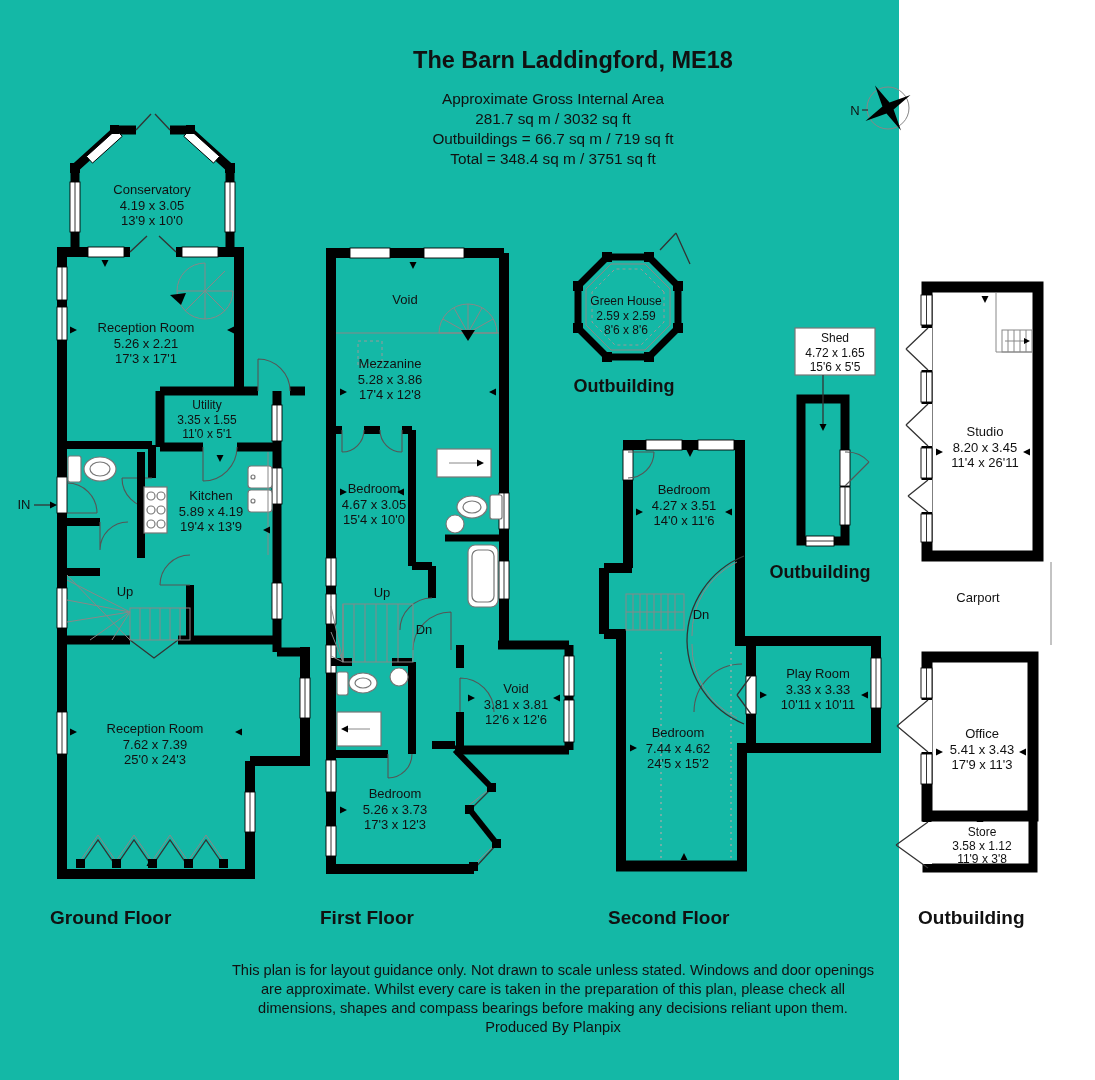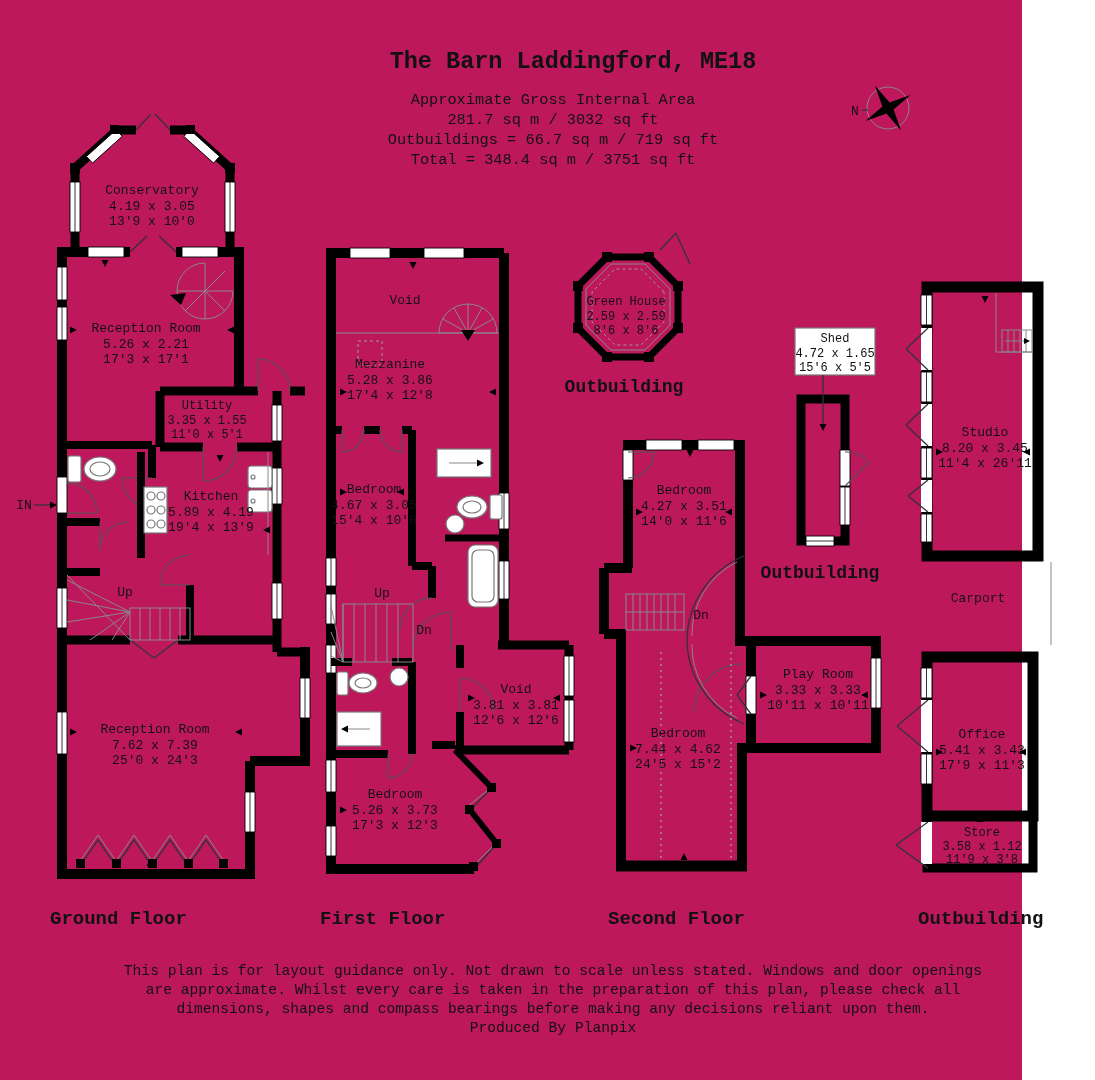--- a/index.html
+++ b/index.html
@@ -1,16 +1,16 @@
 <!DOCTYPE html>
 <html><head>
 <meta charset="utf-8">
 <style>
   html,body{margin:0;padding:0;background:#fff}
-  .page{width:1022px;height:1080px;background:#be185d;position:relative;font-family:Liberation Mono, monospace}
+  .page{width:899px;height:1080px;background:#14b8a6;position:relative;font-family:Liberation Sans, sans-serif}
   svg{display:block}
   .wall{stroke:#000;fill:none;stroke-linecap:butt}
   .w11{stroke-width:11}.w10{stroke-width:10}.w9{stroke-width:9}.w8{stroke-width:8}.w7{stroke-width:7}.w6{stroke-width:6}
   .thin{stroke:#888;stroke-width:1;fill:none}
   .thin2{stroke:#333;stroke-width:1.3;fill:none}
   .door{stroke:#555;stroke-width:1.1;fill:none}
   .winr{fill:#fff;stroke:#000;stroke-width:0.9}
   .winl{stroke:#000;stroke-width:0.8}
   .fix{fill:#fff;stroke:#777;stroke-width:1.2}
   .dash{stroke:#999;stroke-width:1;fill:none;stroke-dasharray:3 3}

